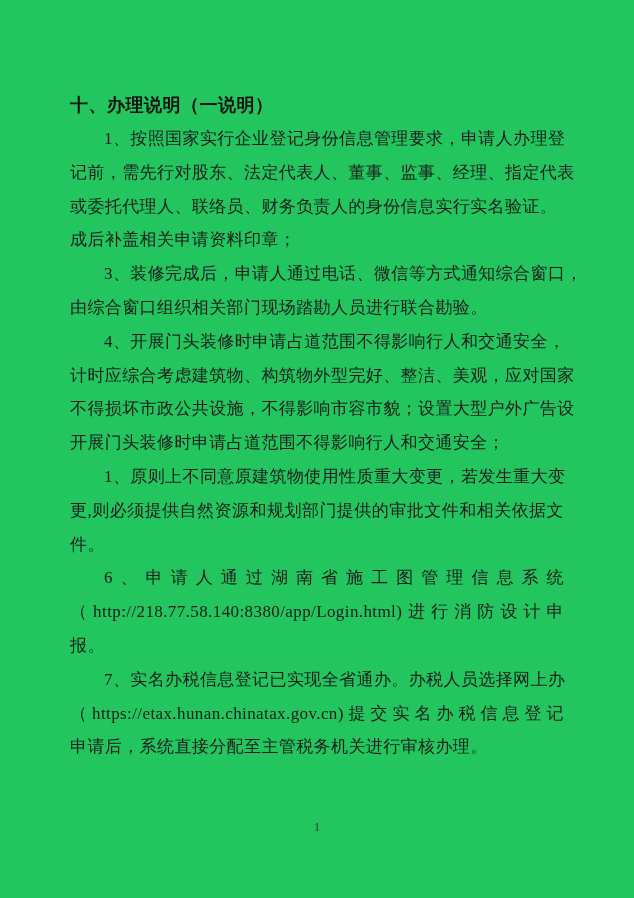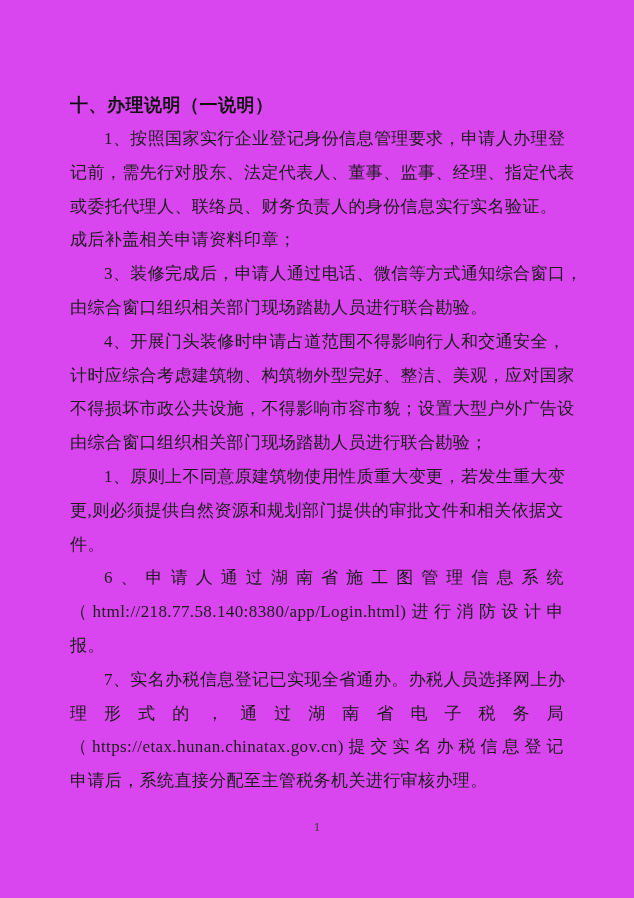--- a/index.html
+++ b/index.html
@@ -11,21 +11,21 @@
     width: 634px;
     height: 898px;
     overflow: hidden;
     position: relative;
     font-family: "Liberation Serif", serif;
     color: #1c1c1c;
   }
   .page {
     position: absolute;
     inset: 0;
-    background: #d946ef;
+    background: #22c55e;
   }
   .content {
     position: absolute;
     left: 70px;
     right: 70px;
     top: 88px;
   }
   .doc-title {
     font-family: "Liberation Sans", sans-serif;
     font-weight: bold;
@@ -81,34 +81,33 @@
           <div class="line last">成后补盖相关申请资料印章；</div>
         </div>
         <div class="paragraph">
           <div class="line first">3、装修完成后，申请人通过电话、微信等方式通知综合窗口，</div>
           <div class="line last">由综合窗口组织相关部门现场踏勘人员进行联合勘验。</div>
         </div>
         <div class="paragraph">
           <div class="line first">4、开展门头装修时申请占道范围不得影响行人和交通安全，</div>
           <div class="line">计时应综合考虑建筑物、构筑物外型完好、整洁、美观，应对国家</div>
           <div class="line">不得损坏市政公共设施，不得影响市容市貌；设置大型户外广告设</div>
-          <div class="line last">由综合窗口组织相关部门现场踏勘人员进行联合勘验；</div>
+          <div class="line last">开展门头装修时申请占道范围不得影响行人和交通安全；</div>
         </div>
         <div class="paragraph">
           <div class="line first">1、原则上不同意原建筑物使用性质重大变更，若发生重大变</div>
           <div class="line">更,则必须提供自然资源和规划部门提供的审批文件和相关依据文</div>
           <div class="line last">件。</div>
         </div>
         <div class="paragraph">
           <div class="line first">6、申请人通过湖南省施工图管理信息系统</div>
-          <div class="line">（html://218.77.58.140:8380/app/Login.html)进行消防设计申</div>
+          <div class="line">（http://218.77.58.140:8380/app/Login.html)进行消防设计申</div>
           <div class="line last">报。</div>
         </div>
         <div class="paragraph">
           <div class="line first">7、实名办税信息登记已实现全省通办。办税人员选择网上办</div>
-          <div class="line">理形式的，通过湖南省电子税务局</div>
           <div class="line">（https://etax.hunan.chinatax.gov.cn)提交实名办税信息登记</div>
           <div class="line last">申请后，系统直接分配至主管税务机关进行审核办理。</div>
         </div>
       </div>
   </div>
   <div class="page-number">1</div>
 </div>
 
 </body></html>

